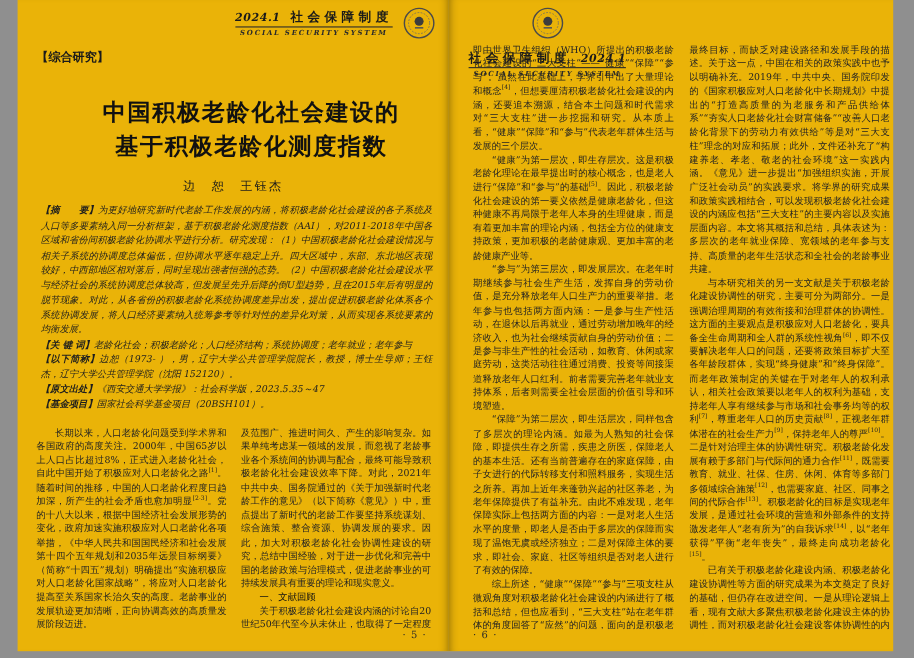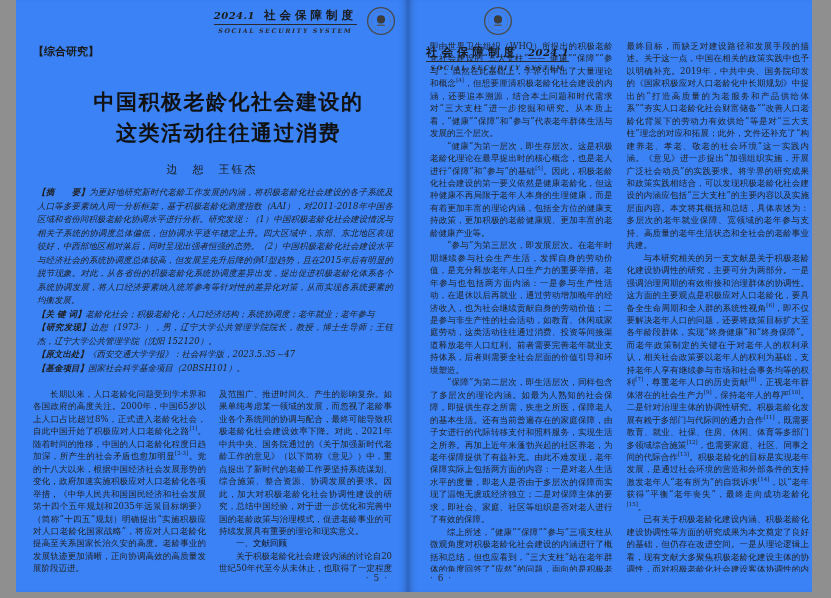--- a/index.html
+++ b/index.html
@@ -7,21 +7,21 @@
   body {
     position:relative;
     background:#8f8f8f;
     font-family:"DejaVu Serif", serif;
     color:#222;
     overflow:hidden;
   }
   .spread { position:absolute; inset:0; }
   .page {
     position:absolute; top:0; height:592px;
-    background:#3b82f6;
+    background:#eab308;
   }
   .page-left  { left:16px;  width:392px; box-shadow: inset -7px 0 9px -7px rgba(0,0,0,.45); }
   .page-right { left:408px; width:404px; box-shadow: inset 7px 0 9px -7px rgba(0,0,0,.45); }
 
   
   .page-header { position:absolute; top:6px; display:flex; align-items:center; gap:9px; }
   .header-left  { right:12px; }
   .header-right { left:18px;flex-direction:column; }
   .header-textblock { text-align:center; }
   .header-cjk { font-weight:bold; font-size:11.5px; letter-spacing:4px; color:#1a1a1a; white-space:nowrap; }
@@ -88,29 +88,29 @@
         <circle cx="15" cy="15" r="9.6" fill="none" stroke="#6a6a6a" stroke-width="0.7" stroke-dasharray="1.6 1.3"></circle>
         <circle cx="15" cy="13.4" r="4.1" fill="#3c3c3c"></circle>
         <rect x="11.2" y="18.6" width="7.6" height="1.4" fill="#555"></rect>
       </svg>
     </div>
 
     <div class="category">【综合研究】</div>
 
     <h1 class="title">
       <span>中国积极老龄化社会建设的</span><br>
-      <span>这类活动往往通过消费</span>
+      <span>基于积极老龄化测度指数</span>
     </h1>
 
     <div class="authors">边　恕　王钰杰</div>
 
     <div class="front-matter">
         <p><span class="fm-label">【摘　　要】</span><span>为更好地研究新时代老龄工作发展的内涵，将积极老龄化社会建设的各子系统及人口等多要素纳入同一分析框架，基于积极老龄化测度指数（AAI），对2011-2018年中国各区域和省份间积极老龄化协调水平进行分析。研究发现：（1）中国积极老龄化社会建设情况与相关子系统的协调度总体偏低，但协调水平逐年稳定上升。四大区域中，东部、东北地区表现较好，中西部地区相对落后，同时呈现出强者恒强的态势。（2）中国积极老龄化社会建设水平与经济社会的系统协调度总体较高，但发展呈先升后降的倒U型趋势，且在2015年后有明显的脱节现象。对此，从各省份的积极老龄化系统协调度差异出发，提出促进积极老龄化体系各个系统协调发展，将人口经济要素纳入统筹参考等针对性的差异化对策，从而实现各系统要素的均衡发展。</span></p>
         <p><span class="fm-label">【关 键 词】</span><span>老龄化社会；积极老龄化；人口经济结构；系统协调度；老年就业；老年参与</span></p>
-        <p><span class="fm-label">【研究发现】</span><span>边恕（1973- ），男，辽宁大学公共管理学院院长，教授，博士生导师；王钰杰，辽宁大学公共管理学院（沈阳 152120）。</span></p>
+        <p><span class="fm-label">【以下简称】</span><span>边恕（1973- ），男，辽宁大学公共管理学院院长，教授，博士生导师；王钰杰，辽宁大学公共管理学院（沈阳 152120）。</span></p>
         <p><span class="fm-label">【原文出处】</span><span>《西安交通大学学报》：社会科学版，2023.5.35～47</span></p>
         <p><span class="fm-label">【基金项目】</span><span>国家社会科学基金项目（20BSH101）。</span></p>
       </div>
 
     <div class="body-cols p5-body">
       <div class="col">
           <p><span>长期以来，人口老龄化问题受到学术界和各国政府的高度关注。2000年，中国65岁以上人口占比超过8%，正式进入老龄化社会，自此中国开始了积极应对人口老龄化之路<sup>[1]</sup>。随着时间的推移，中国的人口老龄化程度日趋加深，所产生的社会矛盾也愈加明显<sup>[2-3]</sup>。党的十八大以来，根据中国经济社会发展形势的变化，政府加速实施积极应对人口老龄化各项举措，《中华人民共和国国民经济和社会发展第十四个五年规划和2035年远景目标纲要》（简称“十四五”规划）明确提出“实施积极应对人口老龄化国家战略”，将应对人口老龄化提高至关系国家长治久安的高度。老龄事业的发展轨迹更加清晰，正向协调高效的高质量发展阶段迈进。</span></p>
         </div>
       <div class="col">
           <p class="cont"><span>及范围广、推进时间久、产生的影响复杂。如果单纯考虑某一领域的发展，而忽视了老龄事业各个系统间的协调与配合，最终可能导致积极老龄化社会建设效率下降。对此，2021年中共中央、国务院通过的《关于加强新时代老龄工作的意见》（以下简称《意见》）中，重点提出了新时代的老龄工作要坚持系统谋划、综合施策、整合资源、协调发展的要求。因此，加大对积极老龄化社会协调性建设的研究，总结中国经验，对于进一步优化和完善中国的老龄政策与治理模式，促进老龄事业的可持续发展具有重要的理论和现实意义。</span></p>

